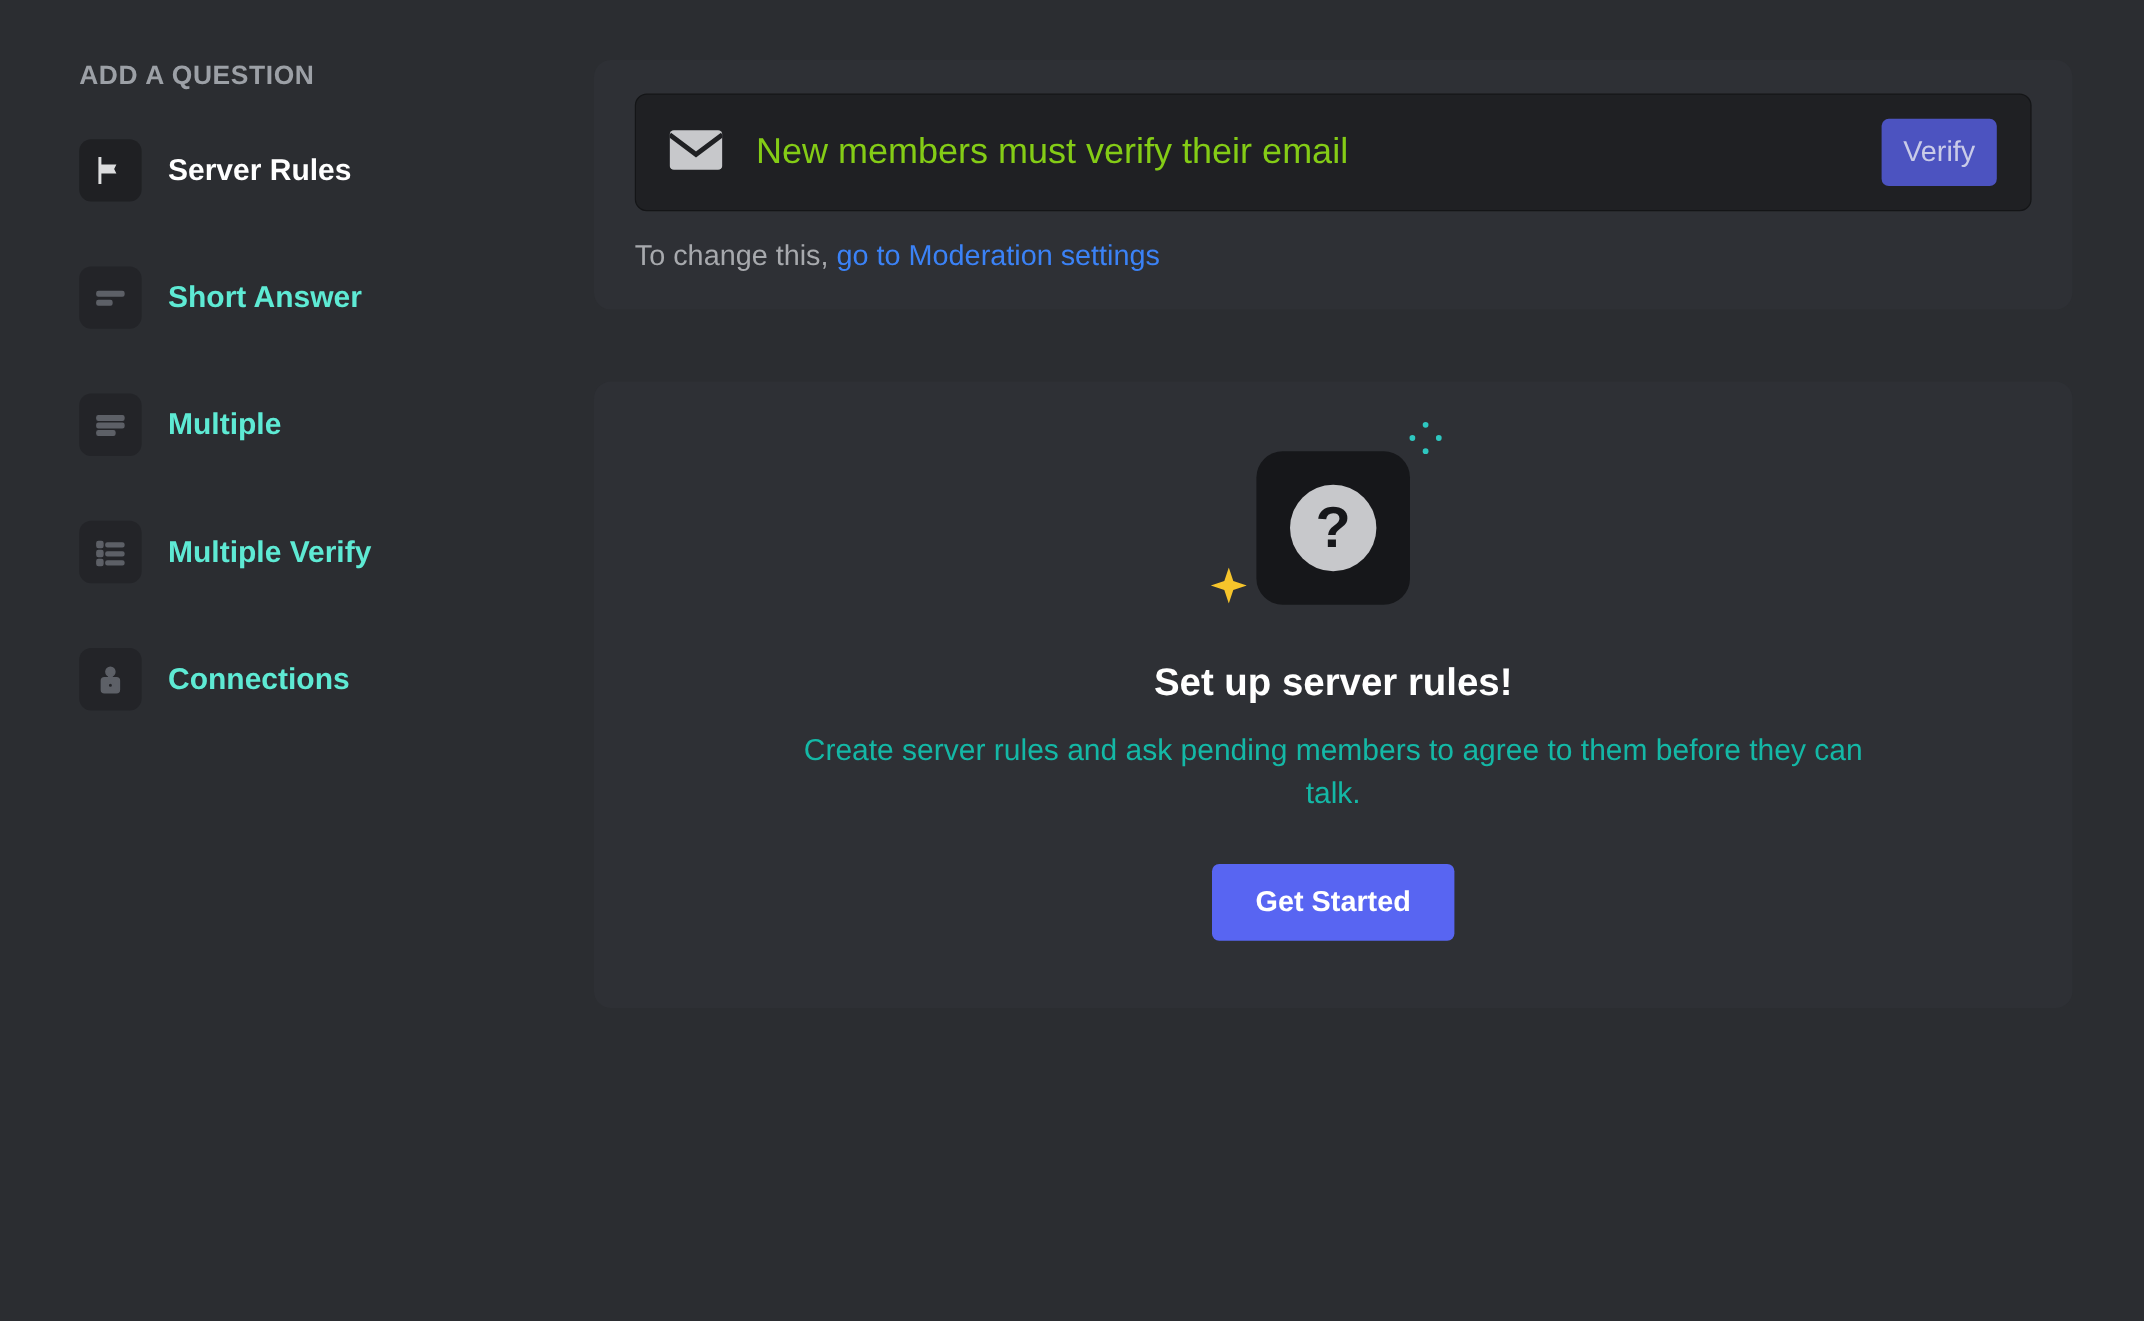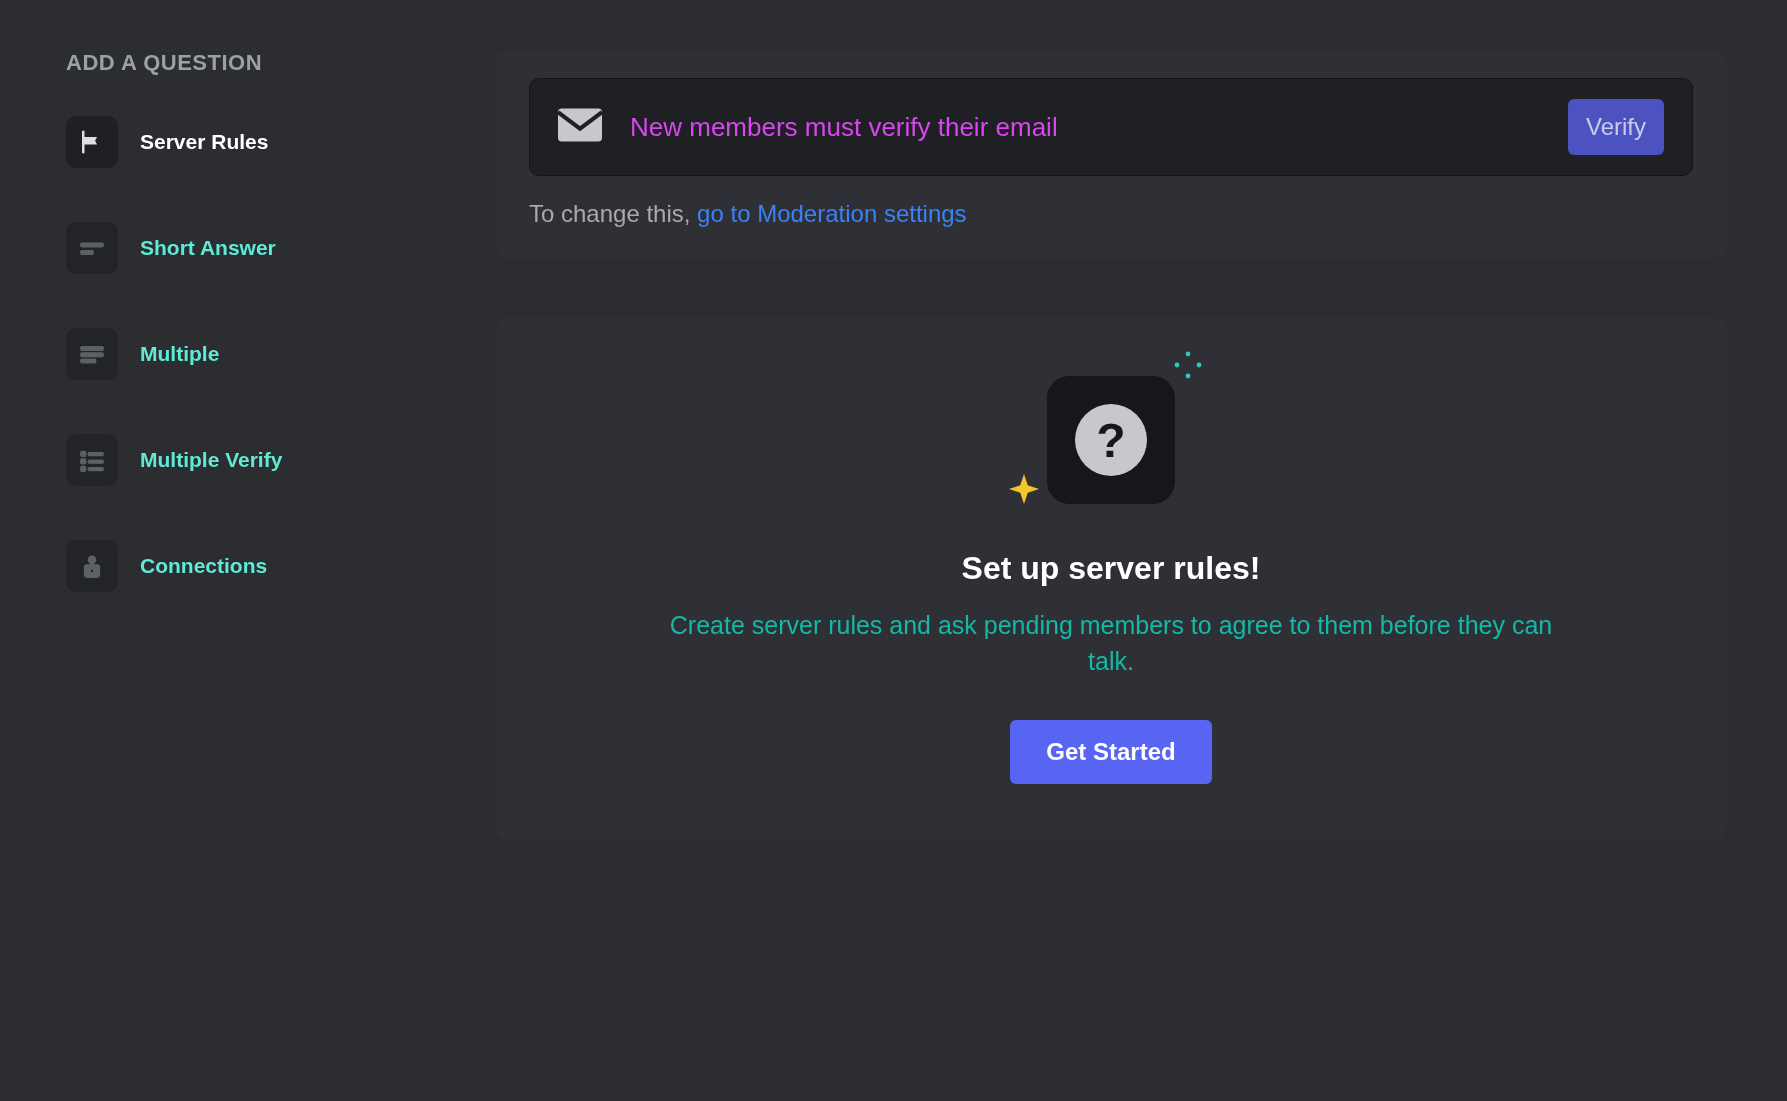--- a/index.html
+++ b/index.html
@@ -42,21 +42,21 @@
       height: 52px;
       border-radius: 10px;
       display: flex;
       align-items: center;
       justify-content: center;
       flex-shrink: 0;
     }
     .sidebar-item.active .icon-box { background: #1f2023; }
     .sidebar-item:not(.active) .icon-box { background: #232428; }
     .sidebar-item .label {
-      font-size: 21px;
+      font-size: 25px;
       font-weight: 600;
     }
     .sidebar-item.active .label { color: #ffffff; }
     .sidebar-item:not(.active) .label { color: #5eead4; }
     .sidebar-item:not(.active) svg { fill: #5d6067; stroke: #5d6067; }
     .sidebar-item.active svg { fill: #dcddde; }
 
     .main {
       flex: 1;
       display: flex;
@@ -74,22 +74,22 @@
       border-radius: 10px;
       display: flex;
       align-items: center;
       padding: 20px 28px;
       gap: 28px;
       border: 1px solid #141517;
     }
     .verify-row .mail-icon { flex-shrink: 0; }
     .verify-row .verify-text {
       flex: 1;
-      font-size: 26px;
-      color: #d946ef;
+      font-size: 30px;
+      color: #84cc16;
       font-weight: 400;
     }
     .verify-btn {
       background: #4c53c0;
       color: #c9cbe8;
       border: none;
       border-radius: 6px;
       padding: 14px 18px;
       font-size: 24px;
       font-weight: 500;

